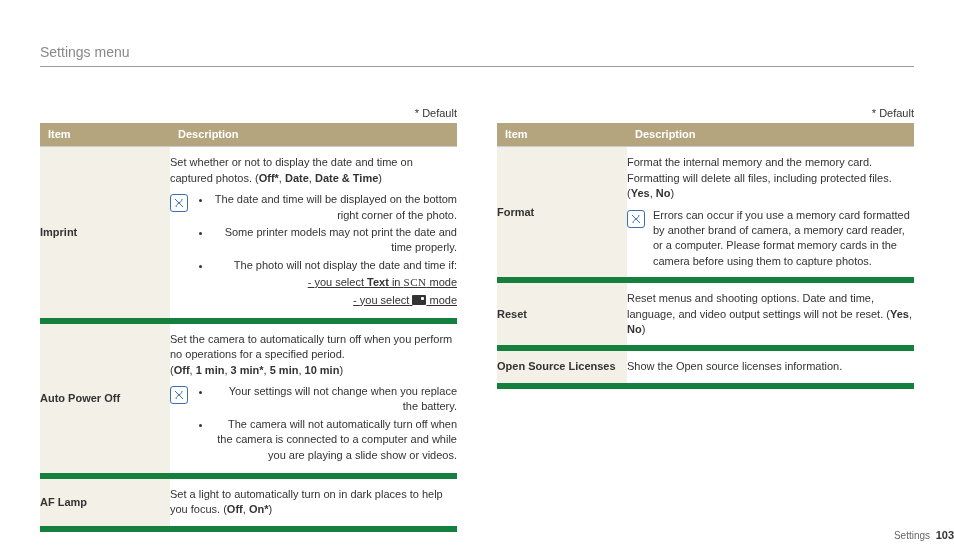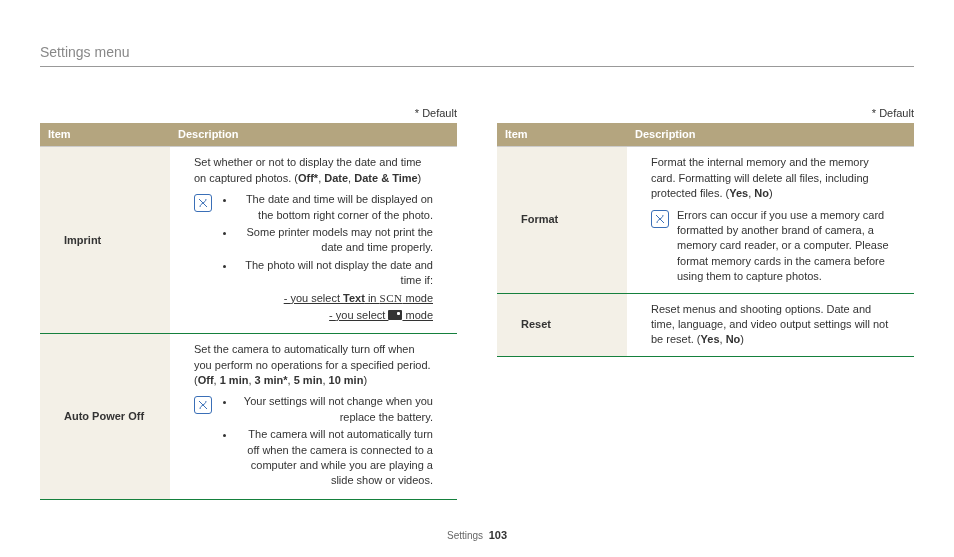--- a/index.html
+++ b/index.html
@@ -47,22 +47,22 @@
   }
   th {
     background: #b4a57f;
     color: #fff;
     text-align: left;
     font-weight: bold;
     padding: 4px 8px;
     border-bottom: 1px solid #ccc;
   }
   td {
-    border-bottom: 1px solid #15803d;
-    padding: 8px 24px;
+    border-bottom: 6px solid #15803d;
+    padding: 8px 0;
     vertical-align: middle;
     margin-left: 28px;
   }
   td.item {
     background: #f3f0e7;
     font-weight: bold;
     width: 130px;
     vertical-align: middle;
   }
   .note-box {
@@ -109,21 +109,21 @@
     position: absolute;
     right: 2px; top: 2px;
     width: 3px; height: 3px;
     background: #fff;
     border-radius: 1px;
   }
   .footer {
     position: absolute;
     bottom: 16px;
     left: 0; right: 0;
-    text-align: center;
+    text-align: right;
     font-size: 10px;
     color: #666;
   }
   .footer b { color: #333; font-size: 11px; }
   .scn { font-family: "Times New Roman", serif; letter-spacing: 0.5px; }
 </style>
 </head>
 <body>
 
 <div class="page-title">Settings menu</div>
@@ -177,20 +177,26 @@
                   </svg>
             </span>
             <ul class="bullets">
               <li>Your settings will not change when you replace the battery.</li>
               <li>The camera will not automatically turn off when the camera is connected to a computer and while you are playing a slide show or videos.</li>
             </ul>
           </div>
         </td>
       </tr>
 
+      <tr>
+        <td class="item">AF Lamp</td>
+        <td>
+          <span>Set a light to automatically turn on in dark places to help you focus. (</span><b>Off</b>, <b>On*</b><span>)</span>
+        </td>
+      </tr>
     </tbody>
       </table>
   </div>
 
   <div class="col">
     <div class="default-note">* Default</div>
     <table>
       <tbody>
           <tr>
         <th>Item</th>
@@ -212,20 +218,24 @@
         </td>
       </tr>
 
       <tr>
         <td class="item">Reset</td>
         <td>
           <span>Reset menus and shooting options. Date and time, language, and video output settings will not be reset. (</span><b>Yes</b>, <b>No</b>)
         </td>
       </tr>
 
+      <tr>
+        <td class="item">Open Source Licenses</td>
+        <td>Show the Open source licenses information.</td>
+      </tr>
     </tbody>
       </table>
   </div>
 </div>
 
 <div class="footer">
   <span>Settings</span>&nbsp;&nbsp;<b>103</b>
 </div>
 
 </body></html>

